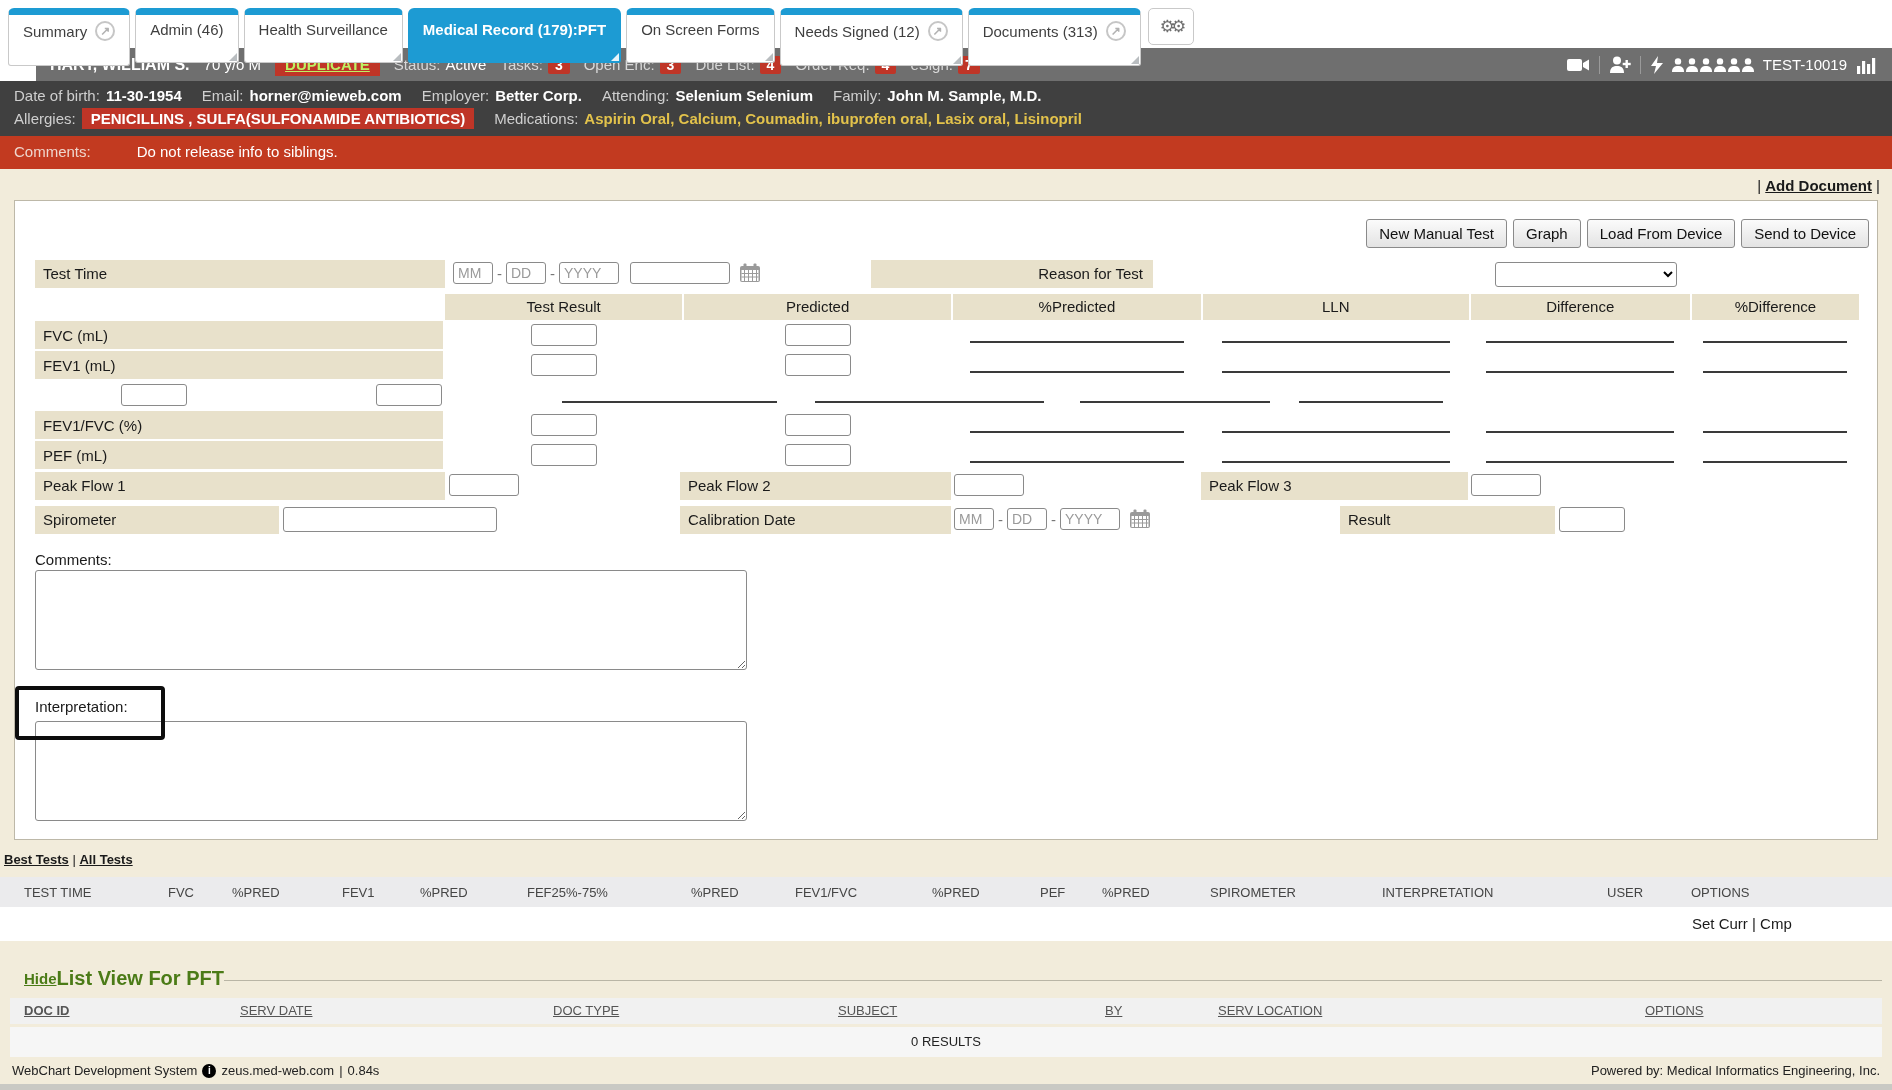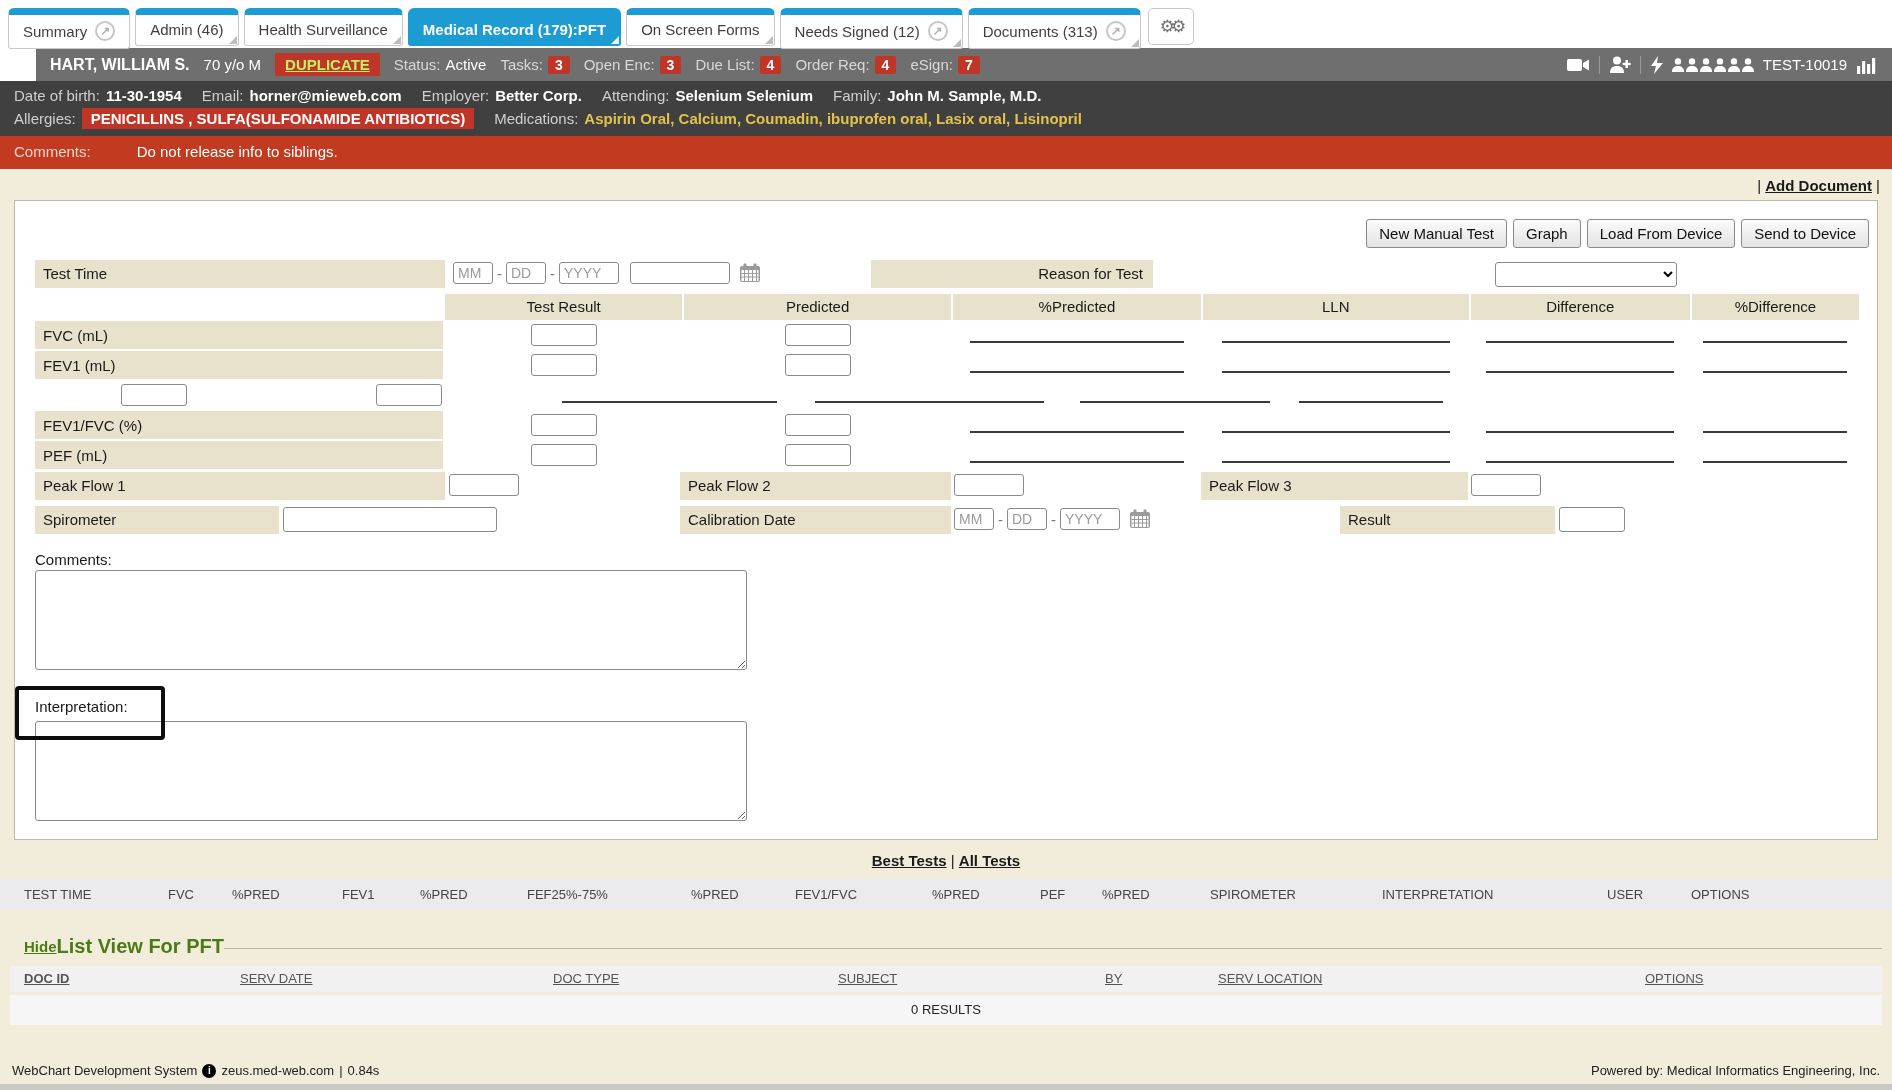--- a/index.html
+++ b/index.html
@@ -2,21 +2,21 @@
 <html><head>
 <meta charset="utf-8">
 <style>
   * { box-sizing: border-box; }
   html,body { margin:0; padding:0; }
   body { font-family:"Liberation Sans", sans-serif; background:#fff; }
   .root { width:1892px; height:1090px; position:relative; overflow:hidden; background:#fff; }
 
   
   .tabbar { display:flex; align-items:flex-start; gap:5px; padding:8px 8px 0 8px; height:48px; background:#fff; }
-  .tab { position:relative; display:flex; align-items:center; gap:8px; padding:6px 14px 7px;
+  .tab { position:relative; display:flex; align-items:center; gap:8px; padding:6px 14px 24px;
          border:1px solid #c9c9c9; border-top:7px solid #1d9bd3; border-radius:6px 6px 3px 3px;
          background:#fff; color:#3f3f3f; font-size:15px; cursor:pointer; white-space:nowrap; }
   .tab.active { background:#1d9bd3; border-color:#1d9bd3; color:#fff; font-weight:bold; }
   .tab.fold::after { content:""; position:absolute; right:1px; bottom:1px;
          border-style:solid; border-width:0 0 8px 8px; border-color:transparent transparent #b9bdc0 transparent; }
   .tab.active.fold::after { border-color:transparent transparent #e8f4fa transparent; }
   .ext { width:20px; height:20px; border:2px solid #c6c6c6; border-radius:50%; color:#b2b2b2;
          display:flex; align-items:center; justify-content:center; font-size:12px; font-weight:bold; }
   .gearbtn { margin-left:2px; border:1px solid #c9c9c9; border-radius:5px; background:#fff;
          padding:5px 11px; height:37px; cursor:pointer; }
@@ -82,21 +82,21 @@
   .zone .inp { width:66px; }
   .uline { width:86%; height:16px; border-bottom:2px solid #3a3a3a; }
 
   .annotation-box { position:absolute; border:4px solid #0d0d0d; border-radius:4px; pointer-events:none; z-index:5; }
 
   textarea.ta { width:712px; height:100px; border:1px solid #8a8a8a; border-radius:3px;
          font-family:"Liberation Sans",sans-serif; font-size:14px; display:block; margin-top:2px; }
   .sec-label { margin:12px 0 2px; }
 
   
-  .tests-links { text-align:center; padding:12px 4px 6px; font-size:15px; color:#1a1a1a; }
+  .tests-links { text-align:left; padding:12px 4px 6px; font-size:13px; color:#1a1a1a; }
   .tests-links a { color:#1a1a1a; font-weight:bold; text-decoration:underline; cursor:pointer; }
   .res-header { display:flex; background:#ebebed; height:30px; align-items:center;
          font-size:13px; color:#454545; padding-left:24px; margin-top:4px; }
   .res-header span { flex:0 0 auto; }
   .rw0{width:144px;} .rw1{width:64px;} .rw2{width:110px;} .rw3{width:78px;} .rw4{width:107px;}
   .rw5{width:164px;} .rw6{width:104px;} .rw7{width:137px;} .rw8{width:108px;} .rw9{width:62px;}
   .rw10{width:108px;} .rw11{width:172px;} .rw12{width:225px;} .rw13{width:84px;} .rw14{width:130px;}
   .res-row { position:relative; background:#fff; height:34px; }
   .setcurr { position:absolute; left:1692px; top:8px; font-size:15px; color:#1a1a1a; }
   .setcurr a { color:#1a1a1a; text-decoration:none; cursor:pointer; }
@@ -478,20 +478,27 @@
       <span class="rw6">%PRED</span>
       <span class="rw7">FEV1/FVC</span>
       <span class="rw8">%PRED</span>
       <span class="rw9">PEF</span>
       <span class="rw10">%PRED</span>
       <span class="rw11">SPIROMETER</span>
       <span class="rw12">INTERPRETATION</span>
       <span class="rw13">USER</span>
       <span class="rw14">OPTIONS</span>
     </div>
+    <div class="res-row">
+      <span class="setcurr">
+        <a>Set Curr</a>
+        <span>|</span>
+        <a>Cmp</a>
+      </span>
+    </div>
 
     <div class="listview-head">
       <a class="hide-link">Hide</a>
       <span class="lv-title">List View For PFT</span>
       <span class="lv-rule"></span>
     </div>
     <div class="doc-header">
       <a class="dc0">DOC ID</a>
       <a class="dc1">SERV DATE</a>
       <a class="dc2">DOC TYPE</a>

